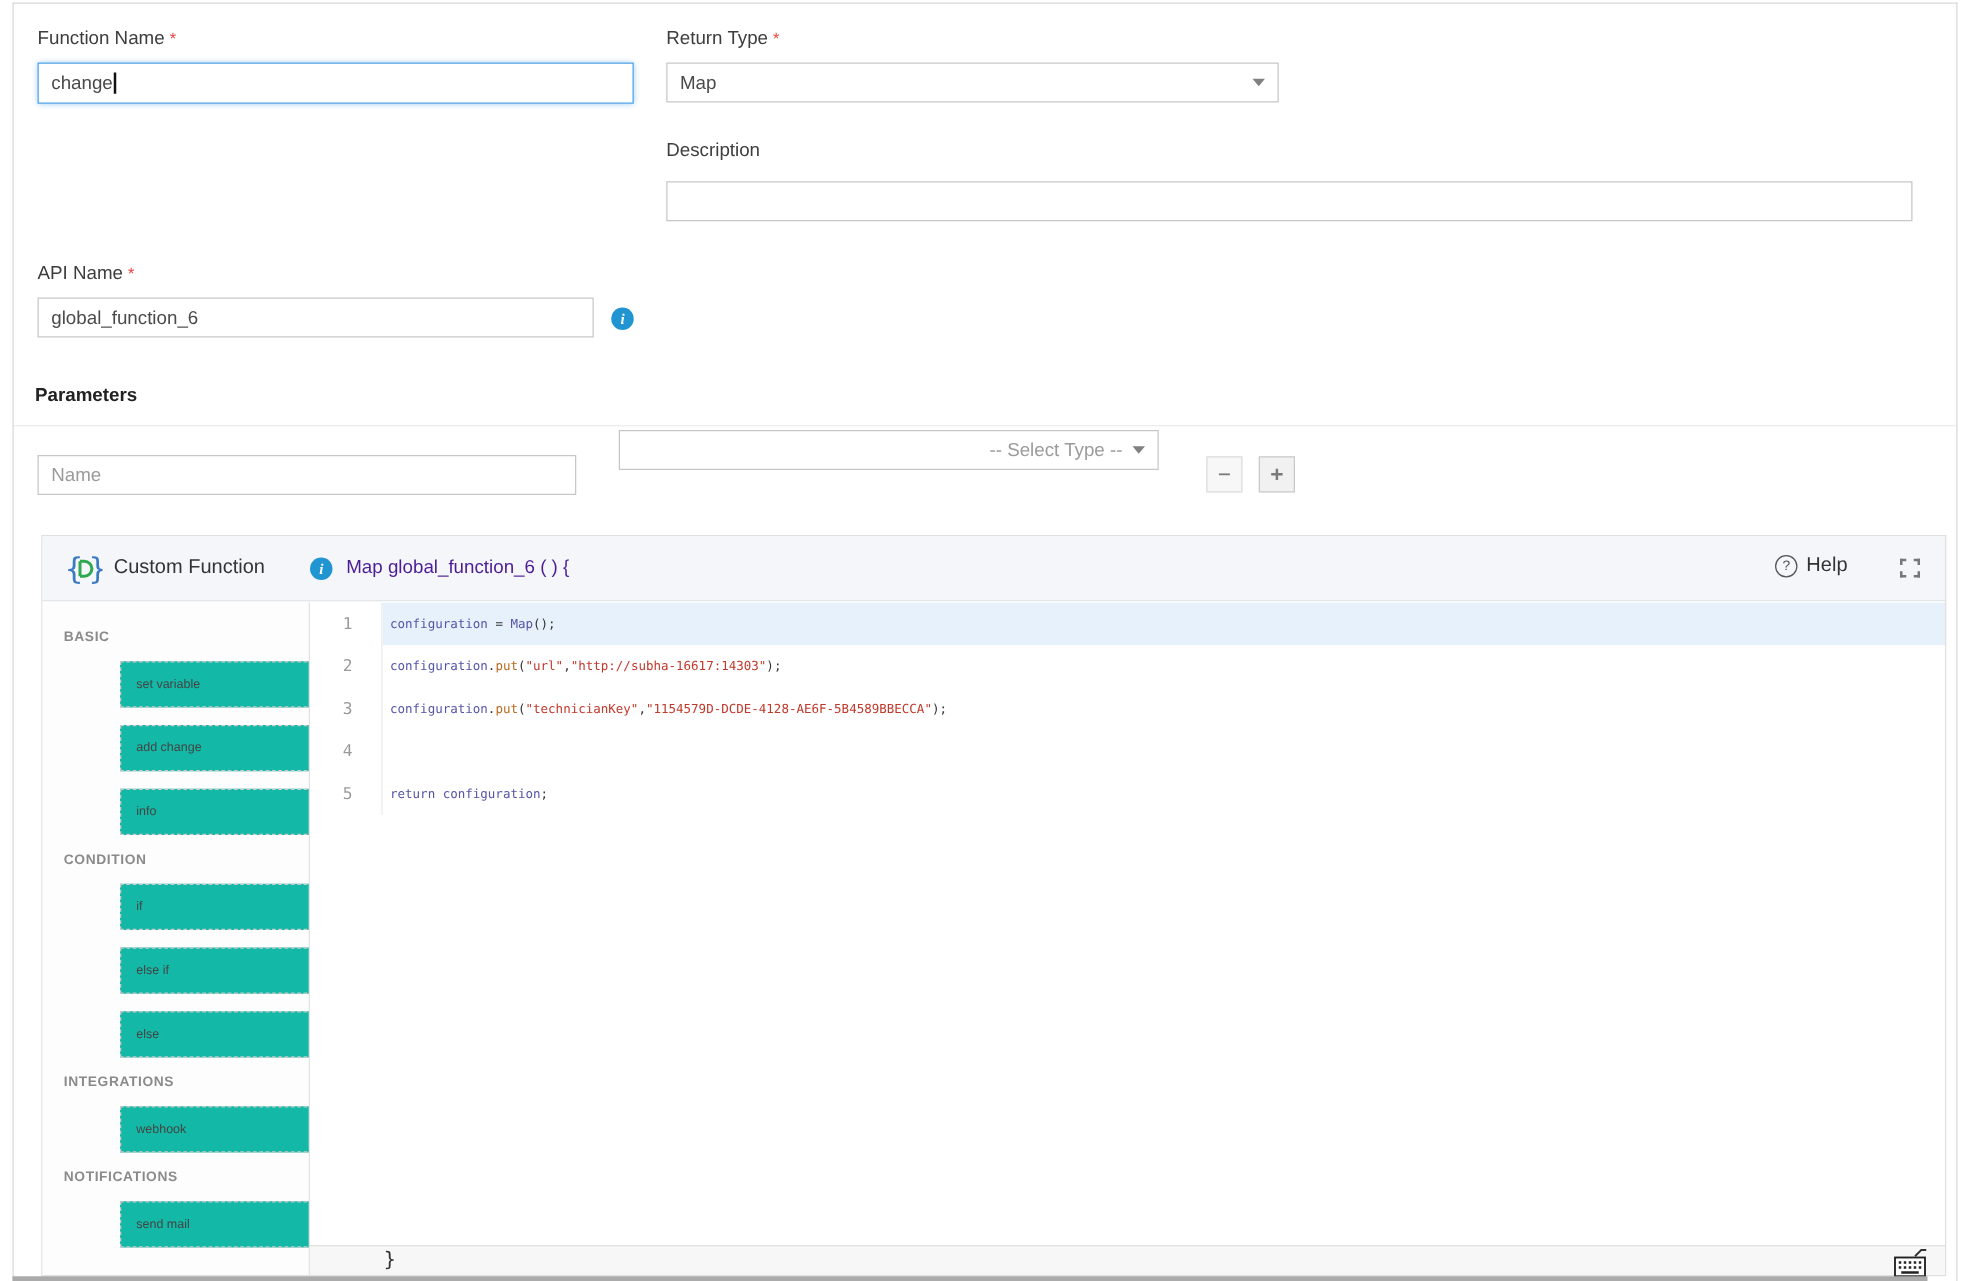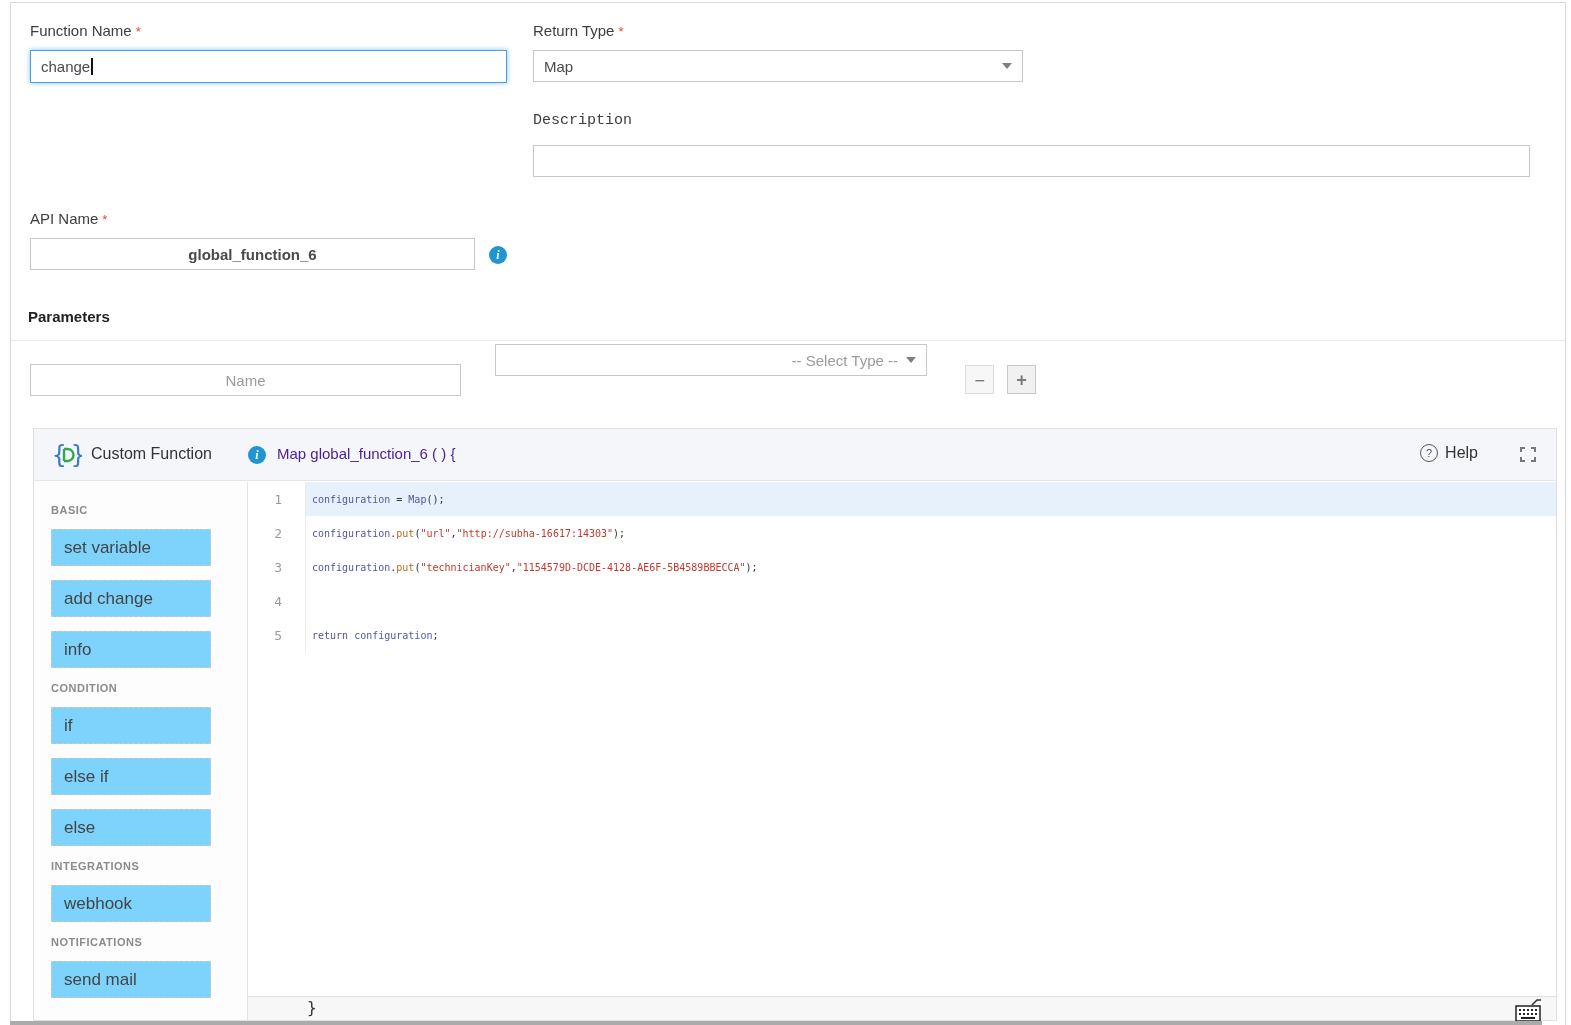--- a/index.html
+++ b/index.html
@@ -6,21 +6,21 @@
   html,body { width:1571px; height:1025px; background:#fff; font-family:"Liberation Sans", sans-serif; overflow:hidden; }
   .stage { position:relative; width:1547px; height:1025px; }
 
   .page-frame { position:absolute; left:10px; top:2px; width:1556px; height:1023px;
     border-top:1px solid #d9d9d9; border-left:1px solid #d9d9d9; border-right:1px solid #d9d9d9; }
 
   .lbl { position:absolute; font-size:15px; color:#3d3d3d; }
   .req { color:#e8453c; font-size:13px; margin-left:4px; }
 
   .tinput { position:absolute; background:#fff; border:1px solid #c7c7c7; height:32px;
-    font-size:15px; color:#4a4a4a; padding:0 10px; display:flex; align-items:center;text-align:center; }
+    font-size:15px; color:#4a4a4a; padding:0 10px; display:flex; align-items:center; }
   input.tinput { display:block; line-height:30px; font-family:"Liberation Sans", sans-serif; }
   input.tinput::placeholder { color:#9b9b9b; }
   .tinput.focused { border:1px solid #4aa0e8; box-shadow:0 0 5px rgba(74,160,232,.65); height:33px; }
   .caret { display:inline-block; width:2px; height:17px; background:#111; margin-left:1px; }
 
   .selectbox { position:absolute; background:#fff; border:1px solid #c7c7c7; height:32px;
     font-size:15px; color:#4a4a4a; padding:0 28px 0 10px; display:flex; align-items:center; cursor:pointer; }
   .selectbox .arrow { position:absolute; right:10px; top:50%; margin-top:-3px; width:0; height:0;
     border-left:5px solid transparent; border-right:5px solid transparent; border-top:6px solid #808080; }
   .selectbox.muted { color:#9b9b9b; }
@@ -51,23 +51,23 @@
   .fs-icon { position:absolute; right:20px; top:18px; width:16px; height:15px; cursor:pointer; }
   .fs-icon i { position:absolute; width:5px; height:5px; border:0 solid #777; }
   .fs-icon i:nth-child(1){ left:0; top:0; border-left-width:2px; border-top-width:2px; }
   .fs-icon i:nth-child(2){ right:0; top:0; border-right-width:2px; border-top-width:2px; }
   .fs-icon i:nth-child(3){ left:0; bottom:0; border-left-width:2px; border-bottom-width:2px; }
   .fs-icon i:nth-child(4){ right:0; bottom:0; border-right-width:2px; border-bottom-width:2px; }
 
   .ed-sidebar { position:absolute; left:0; top:53px; width:214px; bottom:0; background:#fdfdfd;
     border-right:1px solid #e3e3e3; overflow:hidden; padding:22px 0 0 17px; }
   .ed-section-label { font-size:11px; font-weight:bold; letter-spacing:.5px; color:#8a8a8a; margin-bottom:13px; }
-  .ed-item { width:160px; height:37px; background:#7dd3fc; border:1px dashed #c9c9c9;
-    font-size:17px; color:#444; display:flex; align-items:center; padding-left:12px;
-    margin-bottom:14px; cursor:grab; }
+  .ed-item { width:160px; height:37px; background:#14b8a6; border:1px dashed #c9c9c9;
+    font-size:10px; color:#444; display:flex; align-items:center; padding-left:12px;
+    margin-bottom:14px; cursor:grab;margin-left:45px; }
   .ed-section { margin-bottom:10px; }
 
   .code-region { position:absolute; left:214px; top:53px; right:0; bottom:24px; overflow:hidden; background:#fff; }
   .code-line { display:flex; height:34px; align-items:center; }
   .line-number { width:58px; flex:0 0 58px; text-align:right; padding-right:23px;
     font-family:"DejaVu Sans Mono", monospace; font-size:13px; color:#9a9a9a;
     border-right:1px solid #ececec; height:100%; display:flex; align-items:center; justify-content:flex-end; }
   .line-code { flex:1; height:100%; display:flex; align-items:center; padding-left:6px;
     font-family:"DejaVu Sans Mono", monospace; font-size:10px; white-space:pre; }
   .code-line.active .line-code { background:#e7f1fb; }
@@ -99,29 +99,29 @@
   </div>
 
   <div class="lbl" style="left:533px; top:22px;">
     <span>Return Type</span><span class="req">*</span>
   </div>
   <div class="selectbox" style="left:533px; top:50px; width:490px;">
     <span>Map</span>
     <span class="arrow"></span>
   </div>
 
-  <div class="lbl" style="left:533px; top:112px;font-family:Liberation Mono, monospace;">
+  <div class="lbl" style="left:533px; top:112px;">
     <span>Description</span>
   </div>
   <input class="tinput" style="left: 533px; top: 145px; width: 997px;">
 
   <div class="lbl" style="left:30px; top:210px;">
     <span>API Name</span><span class="req">*</span>
   </div>
-  <input class="tinput" style="left: 30px; top: 238px; width: 445px; font-weight: bold;" value="global_function_6">
+  <input class="tinput" style="left: 30px; top: 238px; width: 445px;" value="global_function_6">
   <div class="info-badge" style="left:489px; top:246px;">i</div>
 
   <div class="section-h" style="left:28px; top:308px;">Parameters</div>
   <div class="hr" style="left:11px; top:340px; width:1554px;"></div>
 
   <input class="tinput" style="left: 30px; top: 364px; width: 431px;" placeholder="Name">
   <div class="selectbox muted" style="left:495px; top:344px; width:432px;justify-content:flex-end;">
     <span>-- Select Type --</span>
     <span class="arrow"></span>
   </div>

